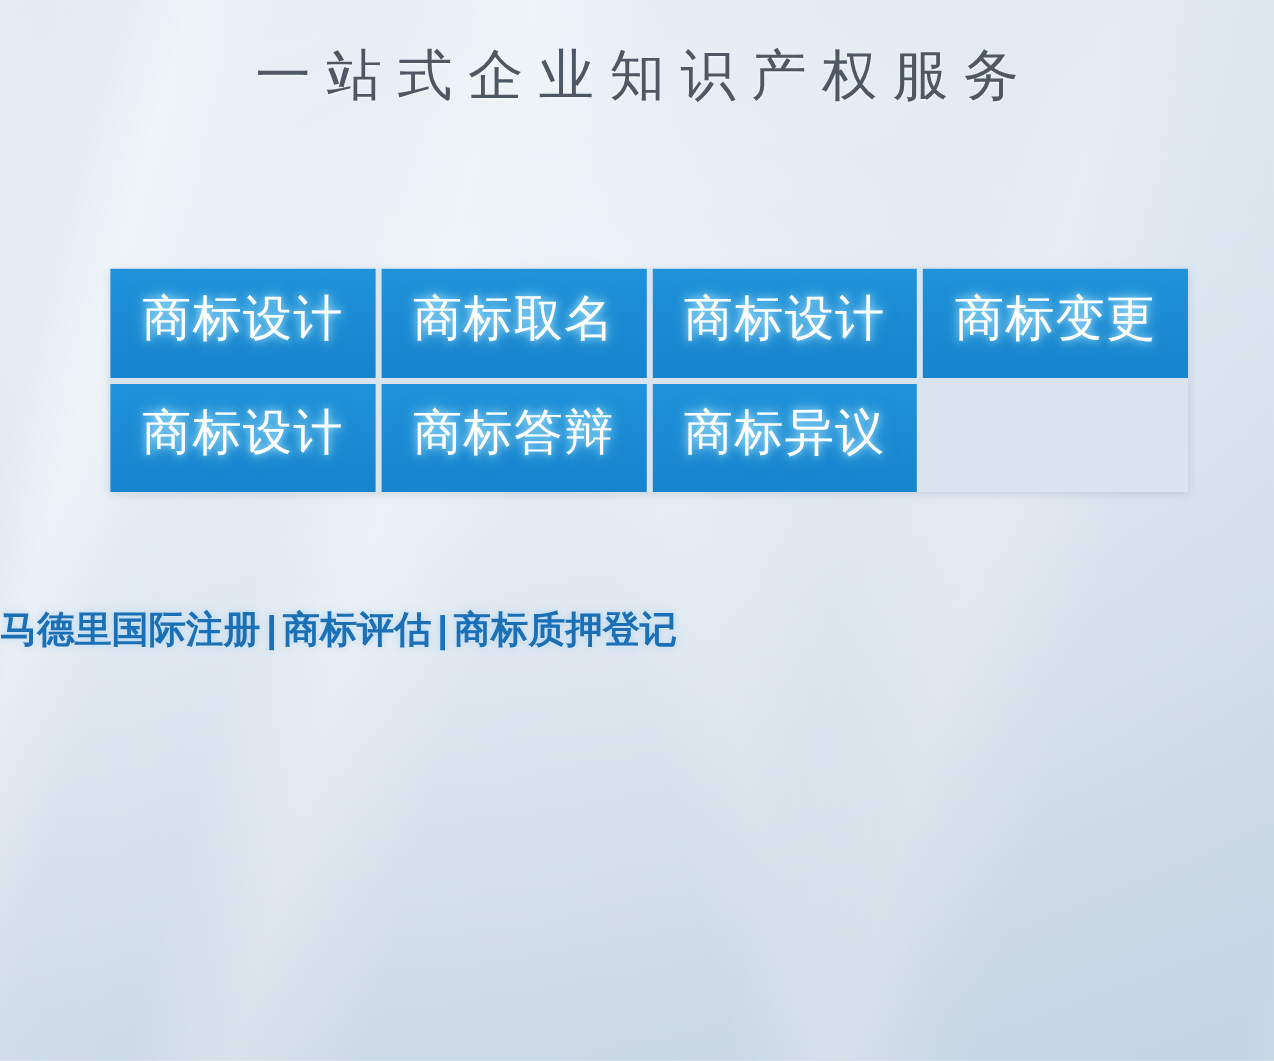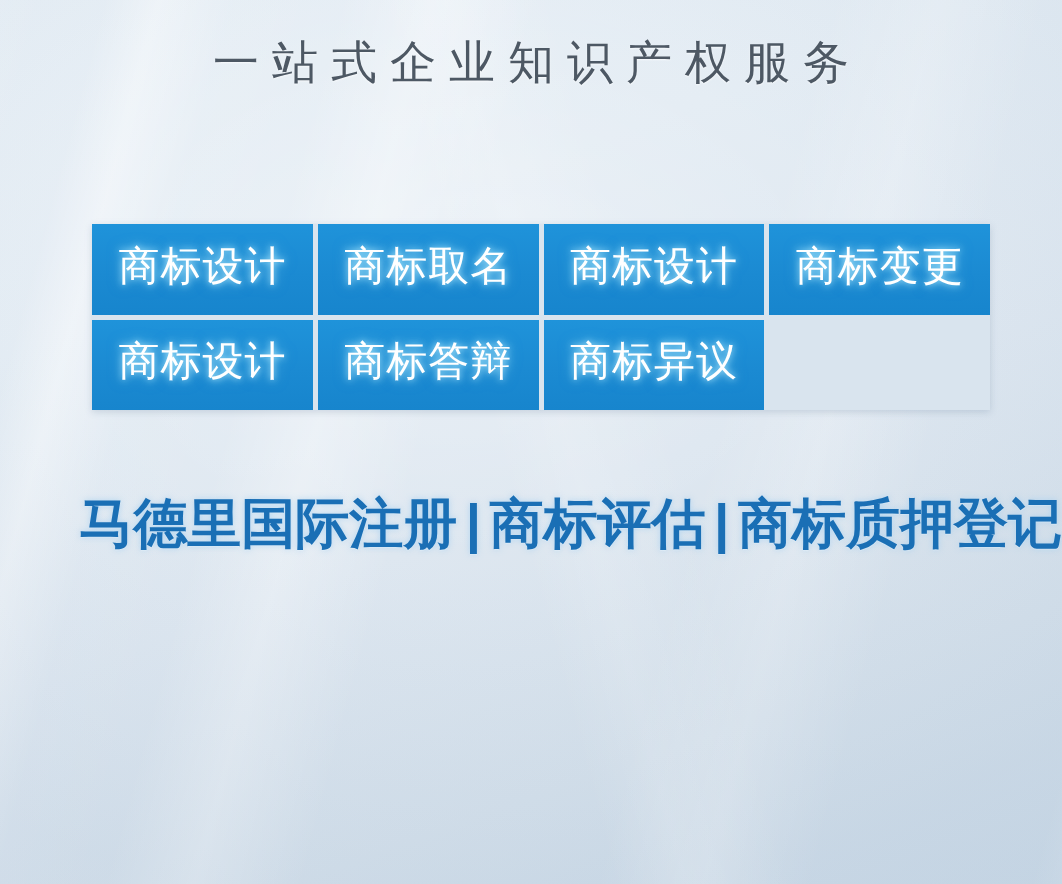--- a/index.html
+++ b/index.html
@@ -127,22 +127,22 @@
   }
 
   
   .lines {
     position: absolute;
     left: 0;
     top: 484px;
     width: 100%;
   }
   .kw-line {
-    text-align: right;
-    font-size: 54px;
+    text-align: left;
+    font-size: 31px;
     line-height: 88px;
     font-weight: 700;
     color: #1a6fb5;
     letter-spacing: 0px;
     text-shadow:
       0 0 6px rgba(160,205,240,0.75),
       0 1px 1px rgba(255,255,255,0.45);
     white-space: nowrap;
   }
 </style>

